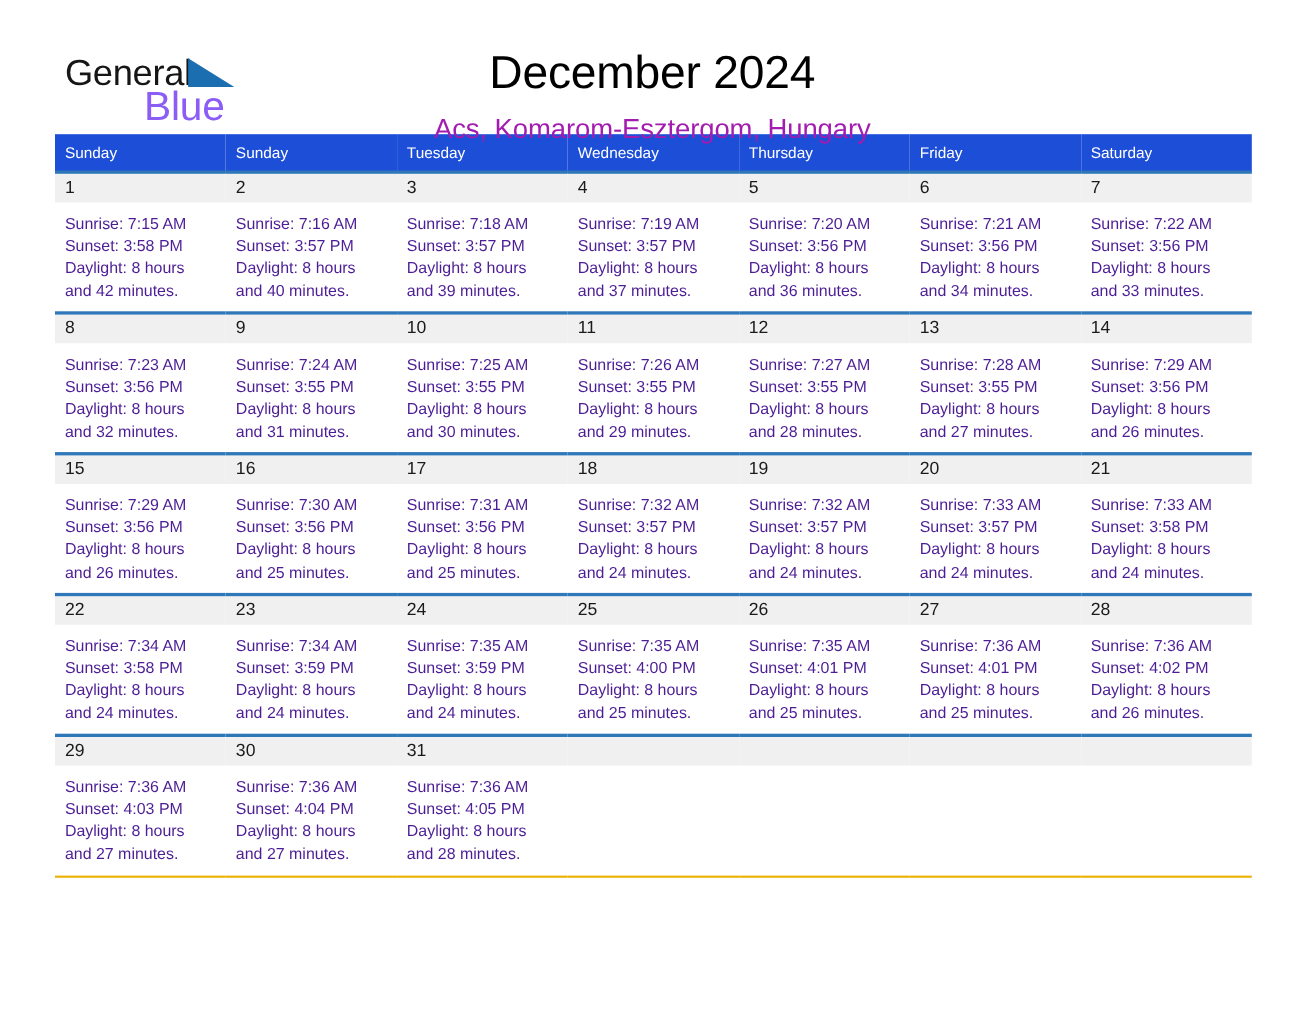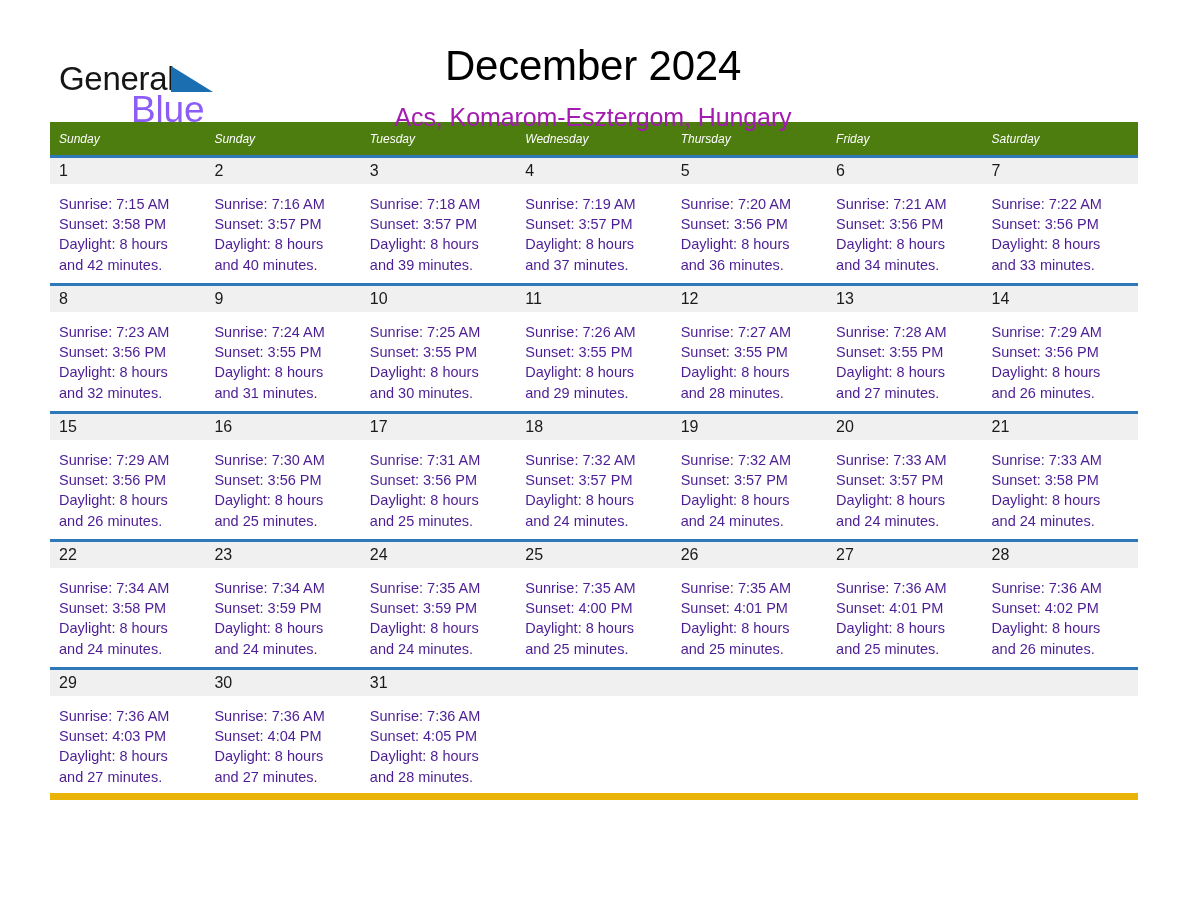--- a/index.html
+++ b/index.html
@@ -25,21 +25,21 @@
   
   .header {
     position: relative;
     height: 110px;
     padding-top: 40px;
     box-sizing: border-box;
   }
   .logo {
     position: absolute;
     left: 9px;
-    top: 61px;
+    top: 48px;
     width: 260px;
     height: 70px;
   }
   .logo-row1 {
     position: relative;
     height: 36px;
     line-height: 36px;
     white-space: nowrap;
   }
   .logo-general {
@@ -94,39 +94,38 @@
   }
 
   
   .calendar {
     margin-top: 12px;
     width: 1088px;
     border-collapse: collapse;
     table-layout: fixed;
   }
   .dow-row th {
-    background: #4d7c0f;
+    background: #1d4ed8;
     color: #ffffff;
-    font-size: 12px;
+    font-size: 14px;
     font-weight: normal;
     text-align: left;
     padding: 7px 0 7px 9px;
     height: 19px;
     box-sizing: content-box;
-    font-style: italic;
   }
   .week-row td {
     vertical-align: top;
     border-top: 3px solid #2e77b8;
     padding: 0;
     height: 128px;
     box-sizing: border-box;
   }
   .week-row.last td {
-    border-bottom: 7px solid #eab308;
+    border-bottom: 2px solid #eab308;
   }
   .daynum-band {
     background: #f0f0f0;
     height: 26px;
     line-height: 26px;
     padding-left: 9px;
     font-size: 16px;
     color: #1a1a1a;
   }
   .daynum-band.empty {

